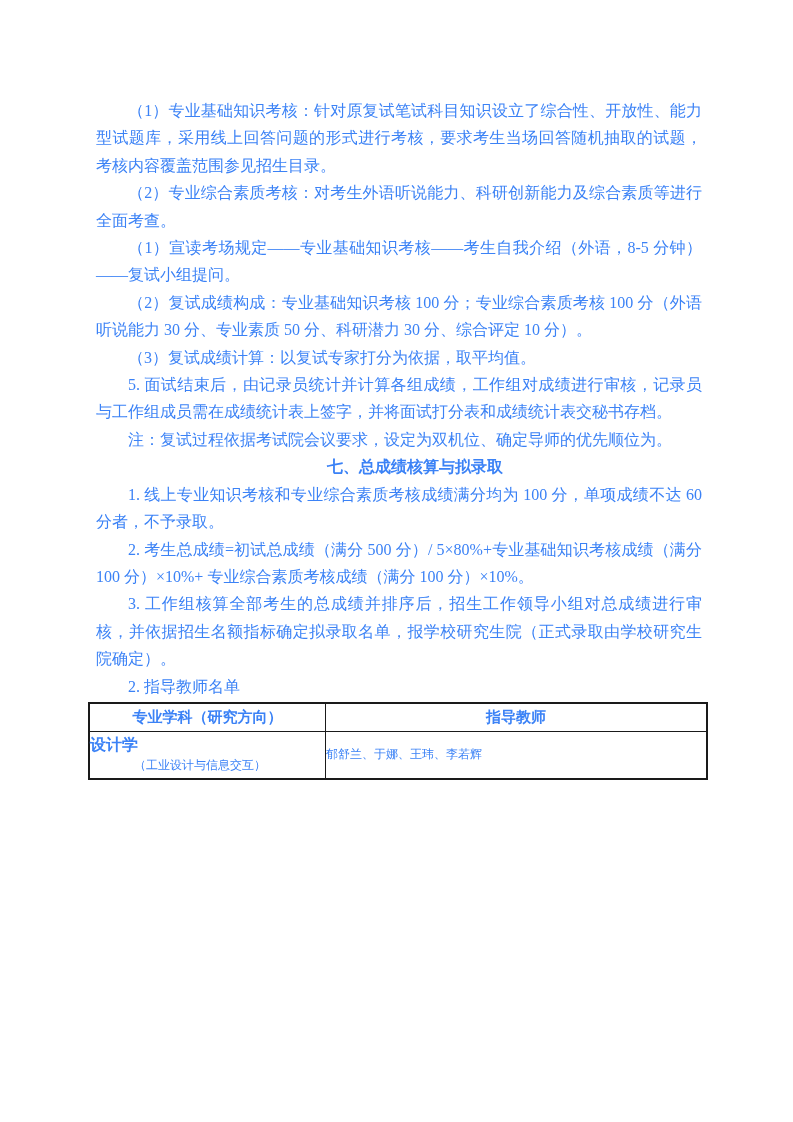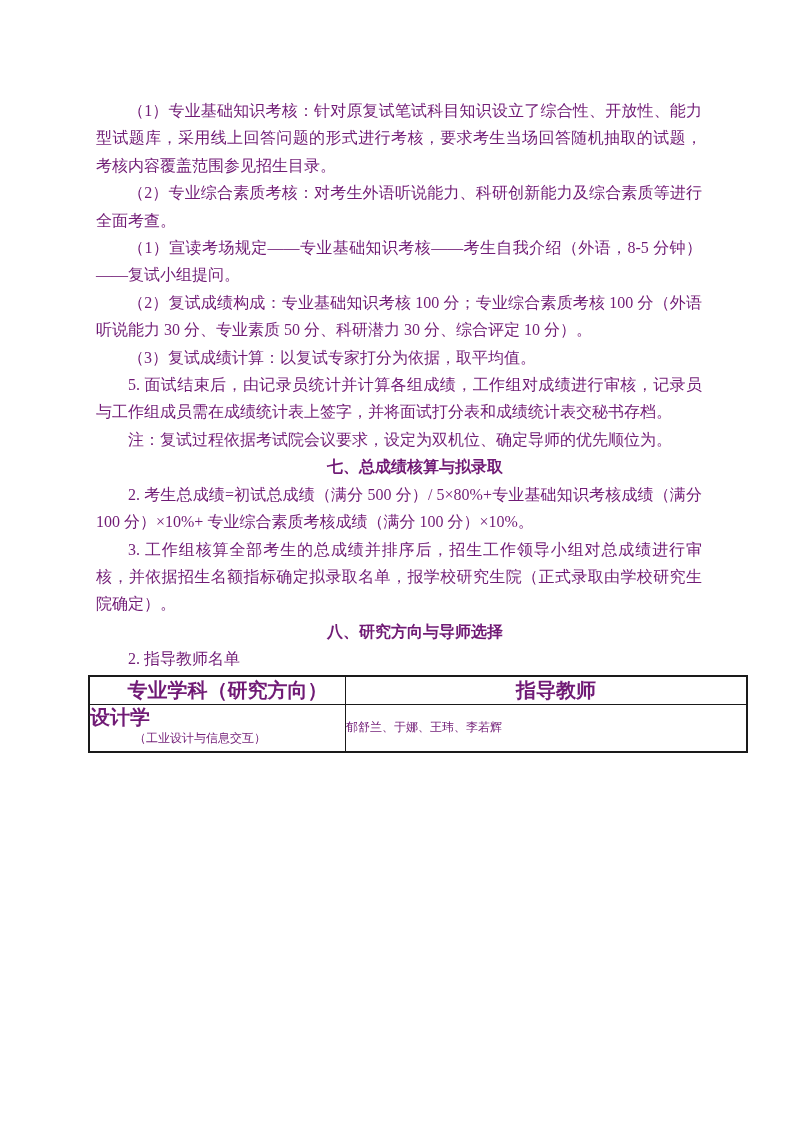--- a/index.html
+++ b/index.html
@@ -4,21 +4,21 @@
 <style>
   html, body { margin: 0; padding: 0; background: #e8e8e8; }
   .page {
     position: relative;
     width: 793px;
     height: 1122px;
     margin: 0 auto;
     background: #ffffff;
     overflow: hidden;
     font-family: "Liberation Serif", "DejaVu Serif", serif;
-    color: #701a75;
+    color: #3b82f6;
   }
   .content {
     position: absolute;
     left: 96px;
     top: 97px;
     width: 606px;
   }
   .para {
     margin: 0;
     font-size: 16px;
@@ -45,28 +45,27 @@
     padding: 0;
     vertical-align: middle;
   }
   table.teacher-table { border: 2px solid #1a1a1a; }
   th.col-major { width: 235px; }
   th.col-teachers { width: 380px; }
   table.teacher-table th {
     height: 27px;
     font-family: "Liberation Sans", "DejaVu Sans", sans-serif;
     font-weight: bold;
-    font-size: 20px;
-    padding-left: 20px;
+    font-size: 15px;
   }
   td.major-cell { padding: 4px 4px 4px 6px; }
   .major-name {
     font-family: "Liberation Sans", "DejaVu Sans", sans-serif;
     font-weight: bold;
-    font-size: 20px;
+    font-size: 16px;
     line-height: 21px;
   }
   .research-direction {
     font-size: 12px;
     line-height: 21px;
     margin-left: 44px;
   }
   td.teachers-cell {
     padding-left: 8px;
     font-size: 12px;
@@ -80,23 +79,23 @@
   <div class="content">
 
     <p class="para">（1）专业基础知识考核：针对原复试笔试科目知识设立了综合性、开放性、能力型试题库，采用线上回答问题的形式进行考核，要求考生当场回答随机抽取的试题，考核内容覆盖范围参见招生目录。</p>
     <p class="para">（2）专业综合素质考核：对考生外语听说能力、科研创新能力及综合素质等进行全面考查。</p>
     <p class="para">（1）宣读考场规定——专业基础知识考核——考生自我介绍（外语，8-5 分钟）——复试小组提问。</p>
     <p class="para">（2）复试成绩构成：专业基础知识考核 100 分；专业综合素质考核 100 分（外语听说能力 30 分、专业素质 50 分、科研潜力 30 分、综合评定 10 分）。</p>
     <p class="para">（3）复试成绩计算：以复试专家打分为依据，取平均值。</p>
     <p class="para">5. 面试结束后，由记录员统计并计算各组成绩，工作组对成绩进行审核，记录员与工作组成员需在成绩统计表上签字，并将面试打分表和成绩统计表交秘书存档。</p>
     <p class="para">注：复试过程依据考试院会议要求，设定为双机位、确定导师的优先顺位为。</p>
     <p class="para heading">七、总成绩核算与拟录取</p>
+    <p class="para">1. 线上专业知识考核和专业综合素质考核成绩满分均为 100 分，单项成绩不达 60 分者，不予录取。</p>
     <p class="para">2. 考生总成绩=初试总成绩（满分 500 分）/ 5×80%+专业基础知识考核成绩（满分 100 分）×10%+ 专业综合素质考核成绩（满分 100 分）×10%。</p>
     <p class="para">3. 工作组核算全部考生的总成绩并排序后，招生工作领导小组对总成绩进行审核，并依据招生名额指标确定拟录取名单，报学校研究生院（正式录取由学校研究生院确定）。</p>
-    <p class="para heading">八、研究方向与导师选择</p>
     <p class="para">2. 指导教师名单</p>
 
     <table class="teacher-table">
       <thead>
         <tr>
           <th class="col-major">专业学科（研究方向）</th>
           <th class="col-teachers">指导教师</th>
         </tr>
       </thead>
       <tbody>

